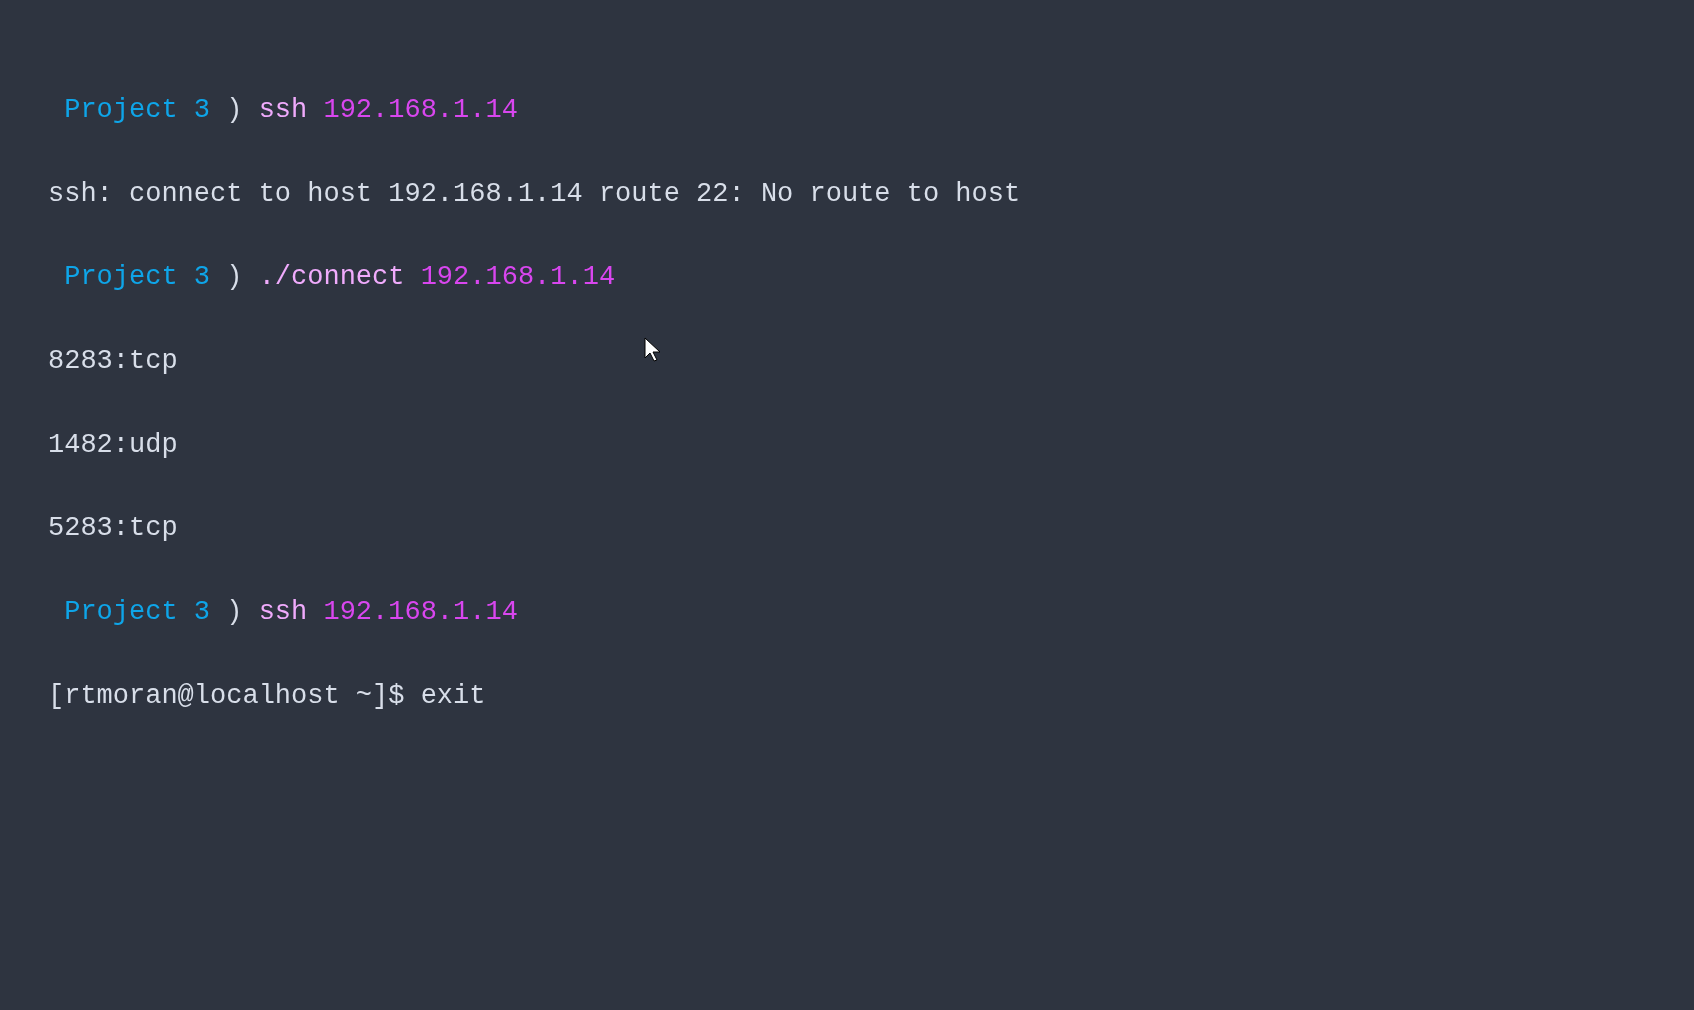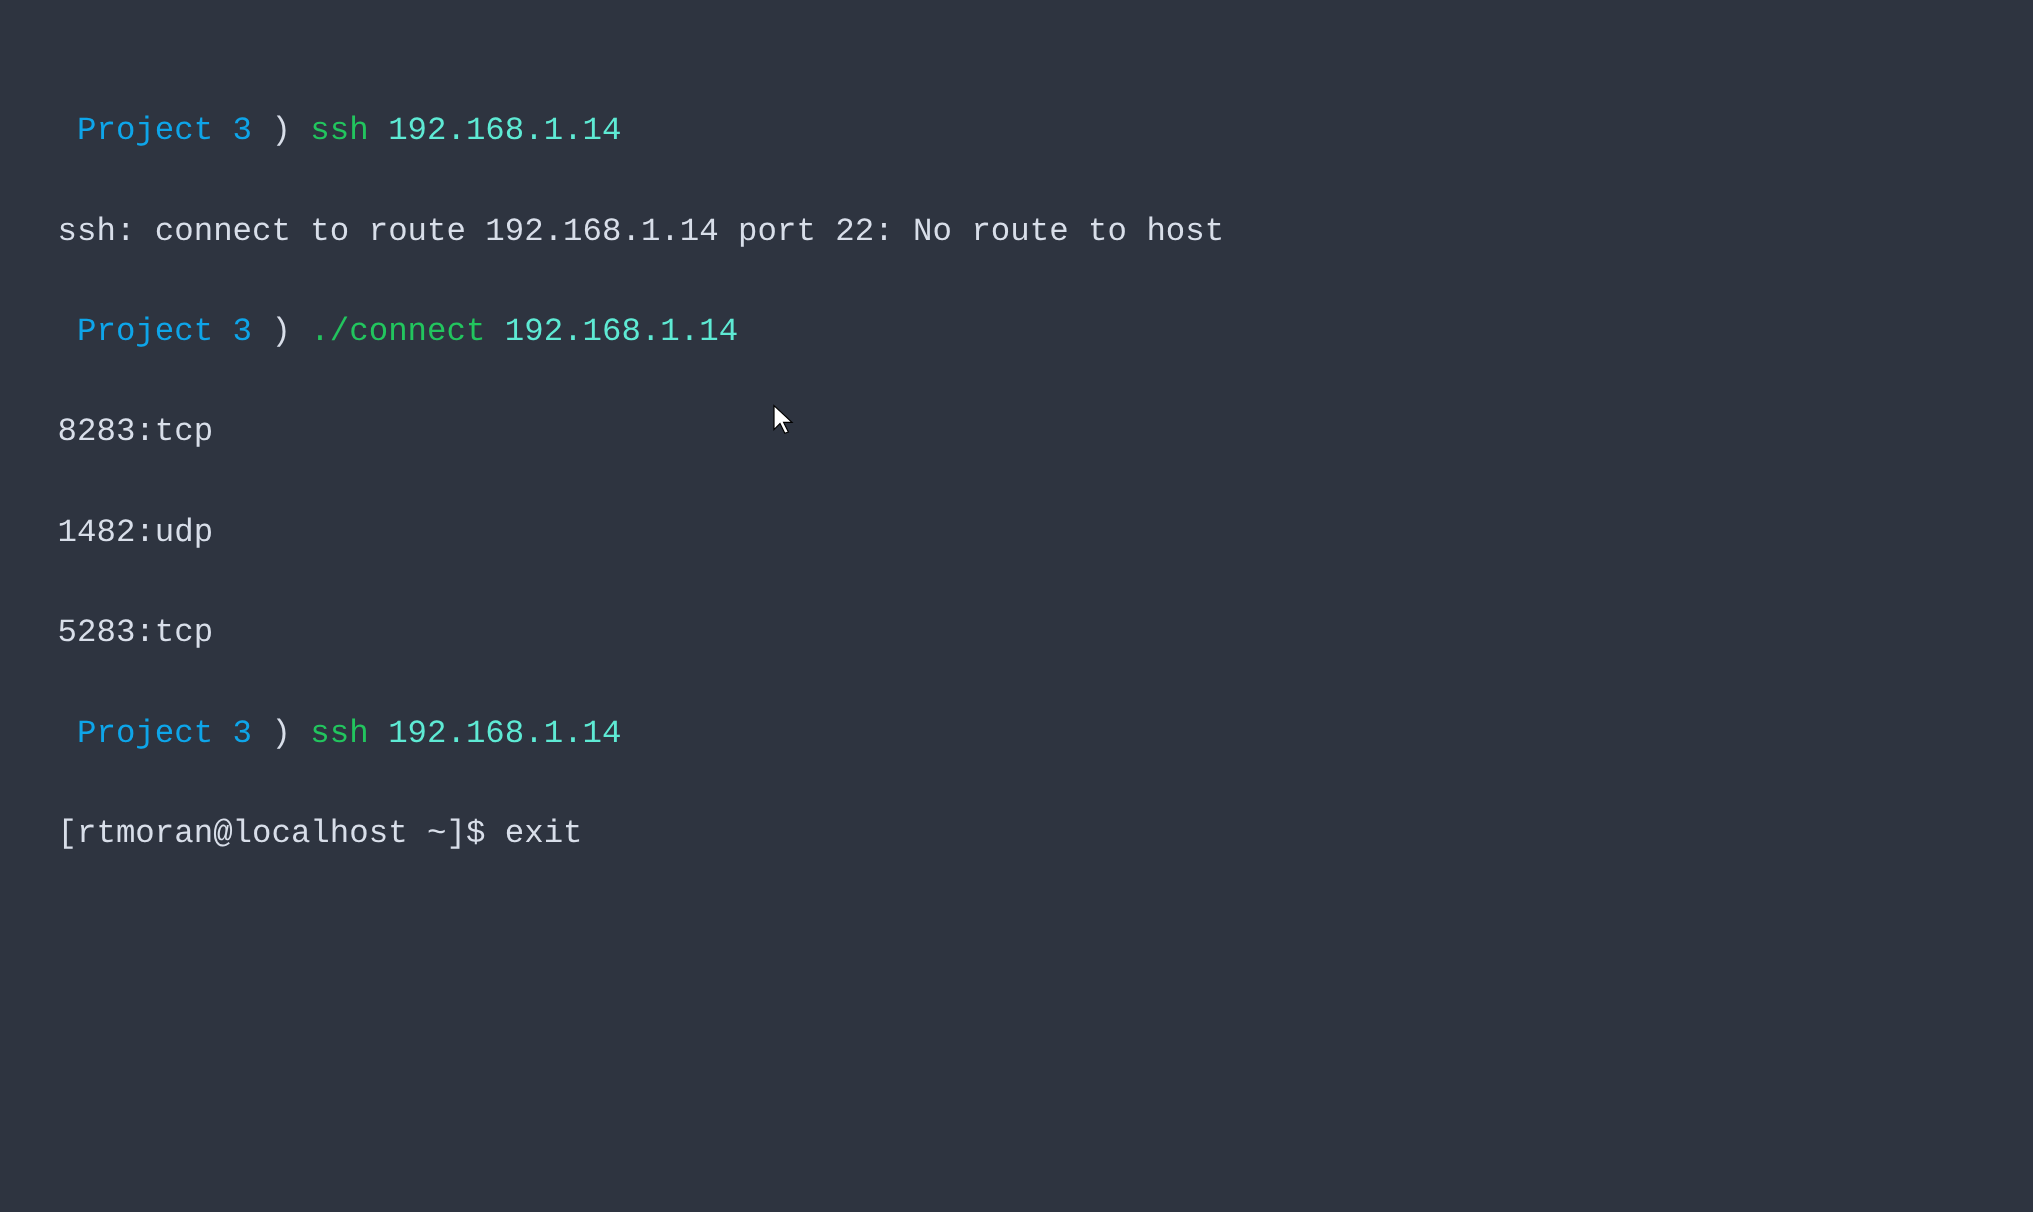--- a/index.html
+++ b/index.html
@@ -21,24 +21,24 @@
     .terminal {
       white-space: pre;
     }
     .prompt-dir {
       color: #0ea5e9;
     }
     .prompt-paren {
       color: #d8dee9;
     }
     .cmd {
-      color: #22c55e;
+      color: #f0abfc;
     }
     .ip-addr {
-      color: #5eead4;
+      color: #d946ef;
     }
     .output {
       color: #d8dee9;
     }
     .line {
       display: block;
     }
     .mouse-cursor {
       position: absolute;
       left: 643px;
@@ -48,21 +48,21 @@
     .mouse-cursor svg {
       width: 20px;
       height: 28px;
     }
   </style>
 </head>
 <body>
 
 <div class="terminal">
 <span class="line"> <span class="prompt-dir">Project 3</span> <span class="prompt-paren">)</span> <span class="cmd">ssh</span> <span class="ip-addr">192.168.1.14</span></span>
-<span class="line output">ssh: connect to route 192.168.1.14 port 22: No route to host</span>
+<span class="line output">ssh: connect to host 192.168.1.14 route 22: No route to host</span>
 <span class="line"> <span class="prompt-dir">Project 3</span> <span class="prompt-paren">)</span> <span class="cmd">./connect</span> <span class="ip-addr">192.168.1.14</span></span>
 <span class="line output">8283:tcp</span>
 <span class="line output">1482:udp</span>
 <span class="line output">5283:tcp</span>
 <span class="line"> <span class="prompt-dir">Project 3</span> <span class="prompt-paren">)</span> <span class="cmd">ssh</span> <span class="ip-addr">192.168.1.14</span></span>
 <span class="line output">[rtmoran@localhost ~]$ exit</span>
 
 
 
 

